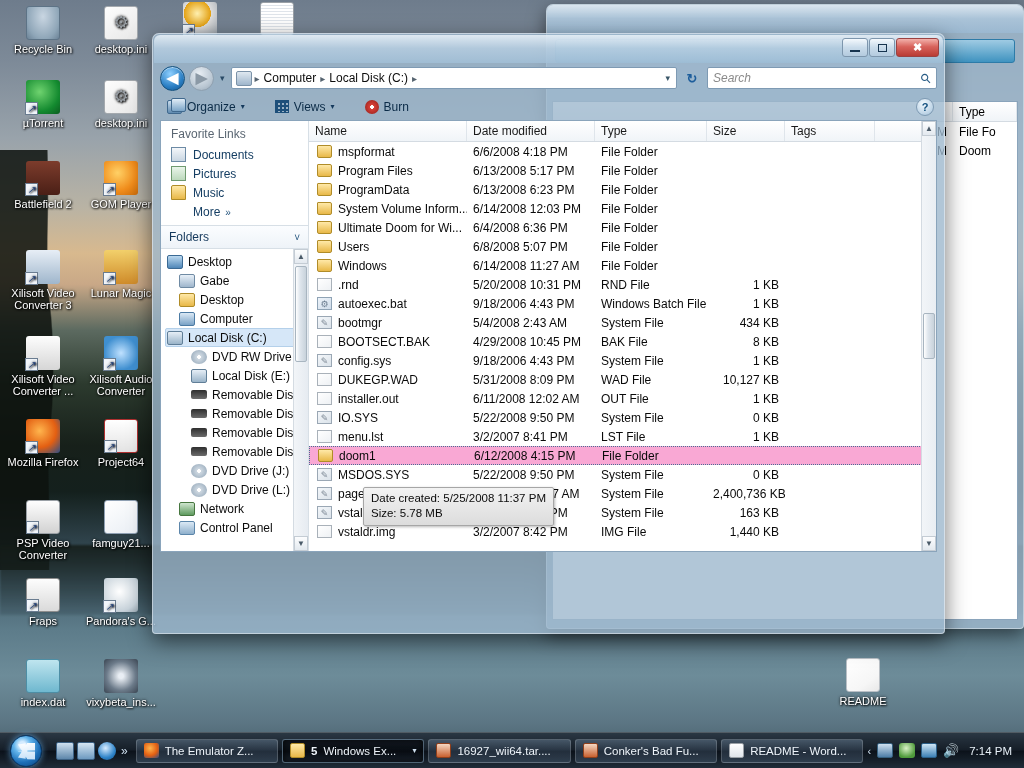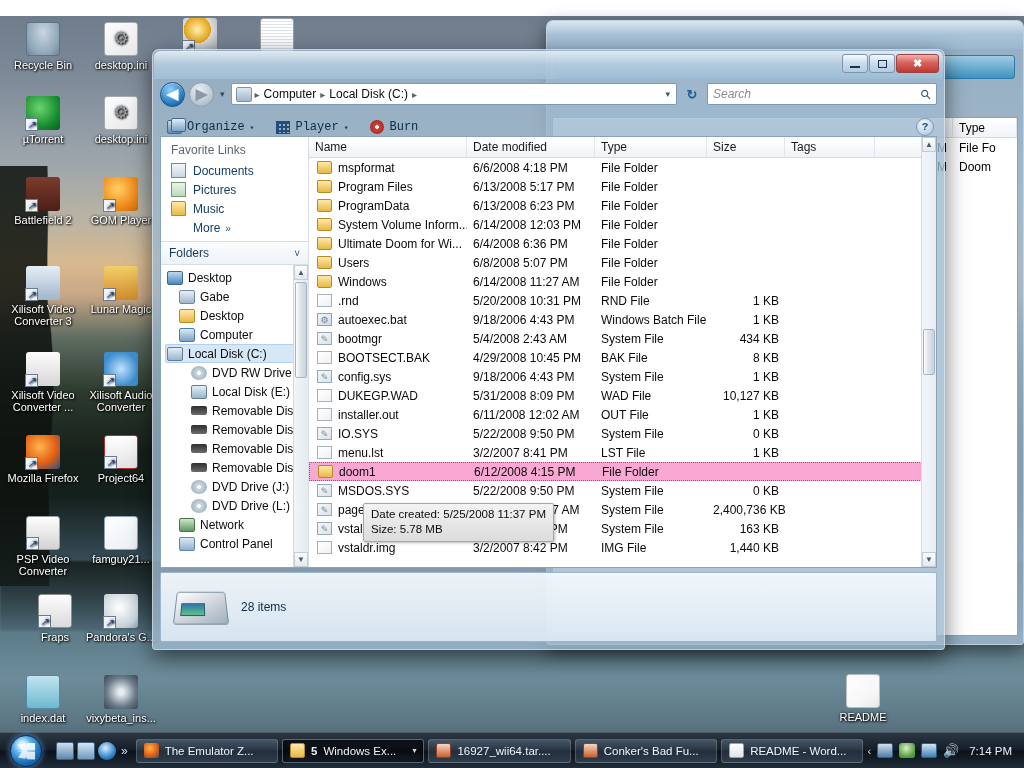--- a/index.html
+++ b/index.html
@@ -13,21 +13,20 @@
   
   #desktop {
     position: absolute; inset: 0;
     background:
       linear-gradient(to bottom,
         #6e7c8c 0%, #7d8a98 8%, #99a3ab 18%,
         #b9b3a4 27%, #d8b98e 33%, #c9a887 37%,
         #5c6a60 43%, #2c3a2e 50%, #17201a 58%,
         #14201d 64%, #2d4048 70%, #46616e 76%,
         #5d7c8a 82%, #6d8c99 88%, #5c7684 94%, #3f5560 100%);
-    margin-top: 16px;
   }
   
   #tree-silhouette {
     position:absolute; left:0; top:150px; width:70px; height:420px;
     background:
       radial-gradient(ellipse at 30% 10%, #0d120e 0 38%, transparent 40%),
       radial-gradient(ellipse at 18% 30%, #0d120e 0 42%, transparent 44%),
       radial-gradient(ellipse at 34% 52%, #0d120e 0 44%, transparent 46%),
       radial-gradient(ellipse at 14% 72%, #0d120e 0 44%, transparent 46%),
       radial-gradient(ellipse at 30% 92%, #0d120e 0 40%, transparent 42%);
@@ -158,22 +157,22 @@
   }
   #searchbox input {
     border:0; outline:0; flex:1; font-family:"Liberation Sans",sans-serif;
     font-size:12px; color:#444; font-style: italic;
   }
   #searchbox input::placeholder { color:#8a8a8a; font-style: italic; }
   .mag { color:#2a5d86; font-size:13px; transform: rotate(-45deg); }
 
   
   #toolbar {
-    height: 27px; display:flex; align-items:flex-end; gap: 14px; padding: 0 9px;
-    font-size: 12px; color:#0b2b47;font-family:Liberation Mono, monospace;
+    height: 27px; display:flex; align-items:center; gap: 22px; padding: 0 9px;
+    font-size: 12px; color:#0b2b47;
   }
   .tbitem { display:flex; align-items:center; gap:5px; padding: 2px 4px; border-radius:3px; }
   .tb-caret { font-size:8px; color:#14395c; }
   .ico-organize {
     width:15px;height:14px; position:relative;
     background: linear-gradient(#c9dcec,#5f8ab0); border:1px solid #40698e; border-radius:2px;
   }
   .ico-organize::after{
     content:""; position:absolute; left:3px; top:-3px; width:13px;height:12px;
     background: linear-gradient(#e0ecf6,#7ba5c8); border:1px solid #40698e; border-radius:2px;
@@ -496,21 +495,21 @@
     <span class="glyph g-pspvc">
         <i class="shortcut-arrow"></i>
       </span>
     <span class="lbl">PSP Video Converter</span>
   </div>
   <div class="dicon" style="left:82px; top:500px;">
     <span class="glyph g-wav"></span>
     <span class="lbl">famguy21...</span>
   </div>
 
-  <div class="dicon" style="left:16px;  top:578px;">
+  <div class="dicon" style="left:4px;  top:578px;">
     <span class="glyph g-fraps">
         <i class="shortcut-arrow"></i>
       </span>
     <span class="lbl">Fraps</span>
   </div>
   <div class="dicon" style="left:82px; top:578px;">
     <span class="glyph g-pandora">
         <i class="shortcut-arrow"></i>
       </span>
     <span class="lbl">Pandora's G...</span>
@@ -601,21 +600,21 @@
     </div>
 
     <div id="toolbar">
       <div class="tbitem">
         <span class="ico-organize"></span>
         <span>Organize</span>
         <span class="tb-caret">▾</span>
       </div>
       <div class="tbitem">
         <span class="ico-views"></span>
-        <span>Player</span>
+        <span>Views</span>
         <span class="tb-caret">▾</span>
       </div>
       <div class="tbitem">
         <span class="ico-burn"></span>
         <span>Burn</span>
       </div>
       <div id="helpbtn">?</div>
     </div>
 
     <div id="winbody">
@@ -949,24 +948,20 @@
           <div class="sb-arrow">▼</div>
         </div>
       </div>
     </div>
 
     <div id="tooltip">
       <div>Date created: 5/25/2008 11:37 PM</div>
       <div>Size: 5.78 MB</div>
     </div>
 
-    <div id="details">
-      <div id="details-icon"></div>
-      <div>28 items</div>
-    </div>
   </div>
 
   <div id="taskbar">
     <div id="startorb">
       <span class="orb"></span>
     </div>
 
     <div id="quicklaunch">
       <span class="ql ql-showdesktop"></span>
       <span class="ql ql-switch"></span>

